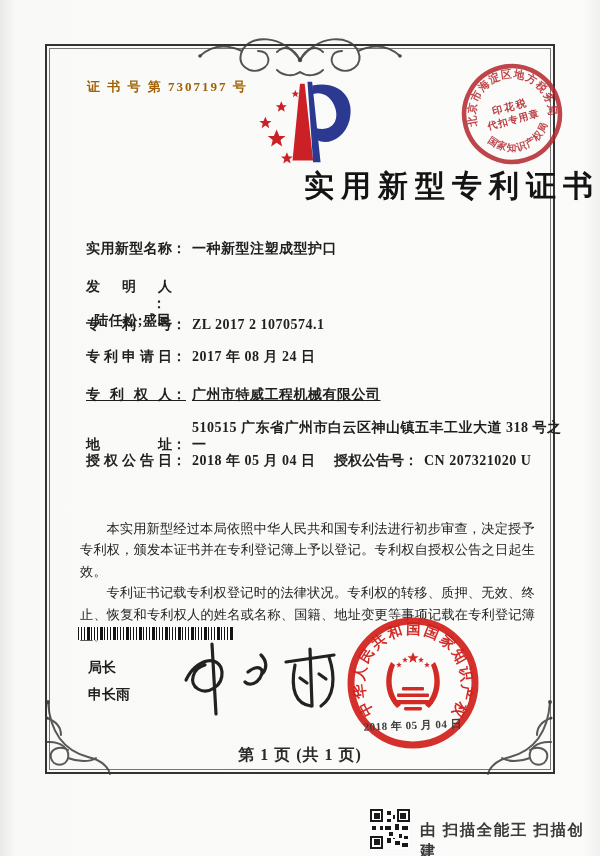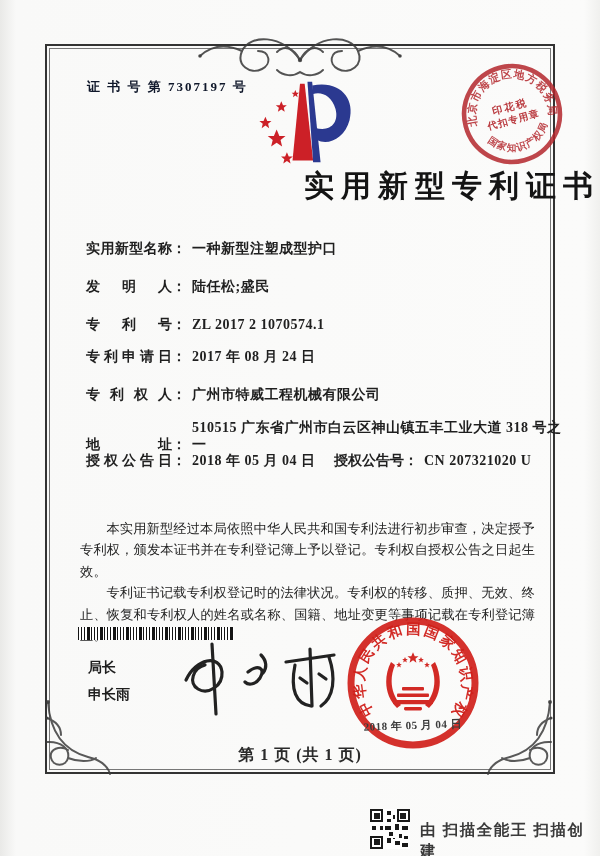--- a/index.html
+++ b/index.html
@@ -10,21 +10,21 @@
       #fbfbfa;
     font-family:"Liberation Serif","DejaVu Serif",serif;
     color:#1f1f1f;
   }
   .abs{position:absolute;}
   
   .frame{left:45px;top:44px;width:506px;height:726px;border:2px solid #333;}
   .frame-inner{position:absolute;left:2px;top:2px;right:2px;bottom:2px;border:1px solid #777;}
   .ornament{color:#3d3d3d;}
   
-  .certno{left:87px;top:78px;font-size:13px;letter-spacing:2px;font-weight:600;color:#0f172a;}
+  .certno{left:87px;top:78px;font-size:13px;letter-spacing:2px;font-weight:600;color:#a16207;}
   
   .title{left:0;top:166px;width:600px;text-align:right;font-size:30px;font-weight:700;letter-spacing:7px;color:#141414;}
   
   .frow{left:86px;font-size:14px;font-weight:600;display:flex;align-items:flex-end;line-height:17px;}
   .flabel{display:inline-block;width:86px;text-align:justify;text-align-last:justify;flex:none;}
   .fcolon{flex:none;margin-right:6px;}
   .fvalue{letter-spacing:.5px;}
   .addr .fvalue{max-width:372px;}
   .grantrow2{left:334px;}
   
@@ -125,36 +125,36 @@
   </g>
 </svg>
 
 <div class="abs title">实用新型专利证书</div>
 
 <div class="abs frow" style="top:240px;">
   <span class="flabel">实用新型名称</span>
   <span class="fcolon">：</span>
   <span class="fvalue">一种新型注塑成型护口</span>
 </div>
-<div class="abs frow" style="top:278px;">
+<div class="abs frow" style="top:278px;flex-direction:column;">
   <span class="flabel">发明人</span>
   <span class="fcolon">：</span>
   <span class="fvalue">陆任松;盛民</span>
 </div>
 <div class="abs frow" style="top:316px;">
   <span class="flabel">专利号</span>
   <span class="fcolon">：</span>
   <span class="fvalue">ZL 2017 2 1070574.1</span>
 </div>
 <div class="abs frow" style="top:348px;">
   <span class="flabel">专利申请日</span>
   <span class="fcolon">：</span>
   <span class="fvalue">2017 年 08 月 24 日</span>
 </div>
-<div class="abs frow" style="top:386px;">
+<div class="abs frow" style="top:386px;text-decoration:underline;">
   <span class="flabel">专利权人</span>
   <span class="fcolon">：</span>
   <span class="fvalue">广州市特威工程机械有限公司</span>
 </div>
 <div class="abs frow addr" style="top:419px;">
   <span class="flabel">地址</span>
   <span class="fcolon">：</span>
   <span class="fvalue">510515 广东省广州市白云区神山镇五丰工业大道 318 号之一</span>
 </div>
 <div class="abs frow" style="top:452px;">

